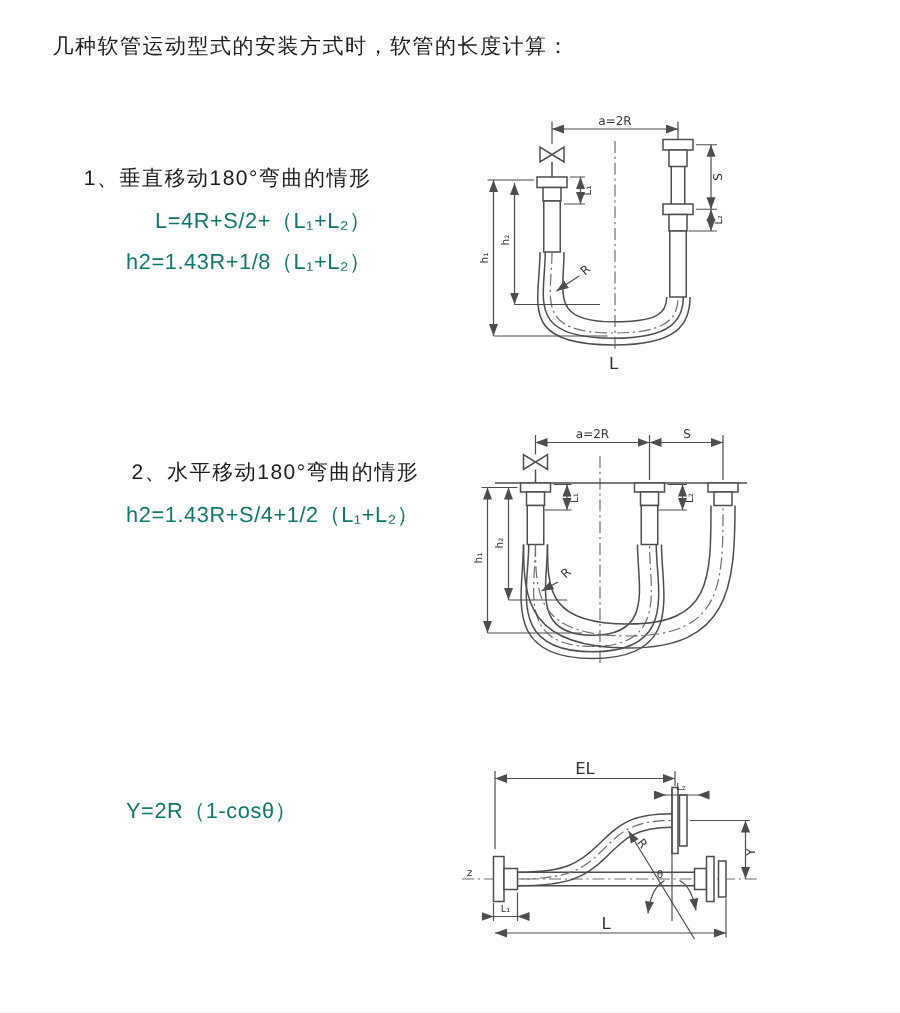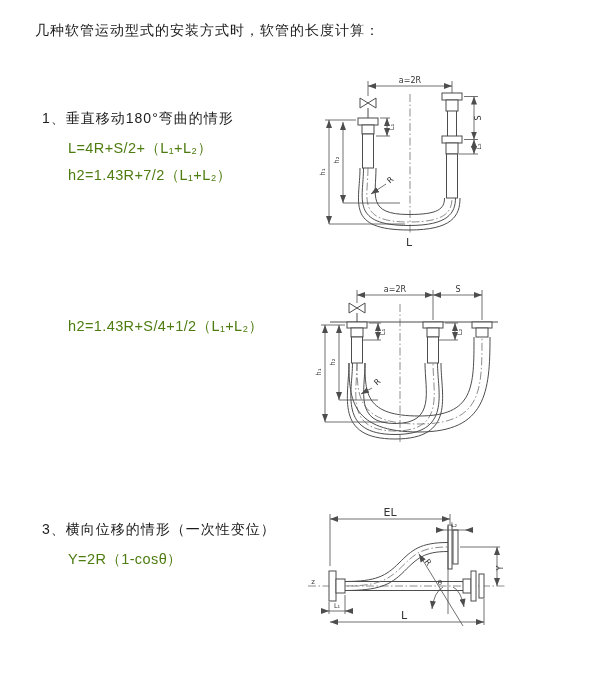--- a/index.html
+++ b/index.html
@@ -6,24 +6,24 @@
   .page{
     position:relative;width:600px;height:675px;background:#ffffff;
     outline:1px solid #d4d4d4;overflow:hidden;
     font-family:"Liberation Sans","DejaVu Sans",sans-serif;
     color:#1f1f1f;
   }
   .title{
     position:absolute;left:35px;top:22px;font-size:14px;font-weight:400;
     letter-spacing:1px;margin:0;color:#1c1c1c;
   }
-  .sec-text{position:absolute;left:42px;}
+  .sec-text{position:absolute;left:42px;text-align:right;}
   .sec-heading{font-size:14px;letter-spacing:1px;color:#1c1c1c;}
   .formulas{margin-top:7px;padding-left:26px;}
-  .formula{font-size:14.5px;line-height:26.5px;letter-spacing:0.4px;color:#4d7c0f;}
+  .formula{font-size:14.5px;line-height:26.5px;letter-spacing:0.4px;color:#0f766e;margin-left:16px;}
   .diagram{position:absolute;}
   svg{overflow:visible;}
   svg .ln{fill:none;stroke:#4d4d4d;stroke-width:1;}
   svg .thin{stroke-width:0.8;}
   svg .cl{fill:none;stroke:#6e6e6e;stroke-width:0.8;stroke-dasharray:8 2.5 1.5 2.5;}
   svg .fl{fill:#ffffff;stroke:#4d4d4d;stroke-width:1;}
   svg text.dim{font-size:8px;fill:#333;text-anchor:middle;
     font-family:"DejaVu Sans",sans-serif;letter-spacing:0;}
   svg text.dims{font-size:7px;}
   svg text.dimxs{font-size:6.5px;}
@@ -33,21 +33,21 @@
 <body>
 
 <div class="page">
 
   <h1 class="title">几种软管运动型式的安装方式时，软管的长度计算：</h1>
 
   <div class="sec-text" style="top:110px">
     <div class="sec-heading">1、垂直移动180°弯曲的情形</div>
     <div class="formulas">
       <div class="formula">L=4R+S/2+（L₁+L₂）</div>
-      <div class="formula">h2=1.43R+7/2（L₁+L₂）</div>
+      <div class="formula">h2=1.43R+1/8（L₁+L₂）</div>
     </div>
   </div>
 
   <svg class="diagram" style="left:305px;top:72px" width="290" height="185" viewBox="0 0 290 185">
     <defs>
       <pattern id="h1p" width="4" height="4" patternUnits="userSpaceOnUse">
         <path d="M0,4 L4,0 M0,0 L4,4" stroke="#666" stroke-width="0.7"></path>
       </pattern>
       <marker id="a1e" markerWidth="9" markerHeight="8" refX="8" refY="3" orient="auto" markerUnits="userSpaceOnUse">
         <path d="M0,0L8,3L0,6Z" fill="#4d4d4d"></path>
@@ -120,20 +120,21 @@
 
     <g>
       <line class="ln thin" x1="81" y1="112" x2="66" y2="122" marker-end="url(#a1e)"></line>
       <text class="dim" x="87" y="110" transform="rotate(-42 87 110)">R</text>
     </g>
 
     <text class="dim big" x="104" y="174">L</text>
   </svg>
 
   <div class="sec-text" style="top:306px">
+    <div class="sec-heading">2、水平移动180°弯曲的情形</div>
     <div class="formulas">
       <div class="formula">h2=1.43R+S/4+1/2（L₁+L₂）</div>
     </div>
   </div>
 
   <svg class="diagram" style="left:300px;top:282px" width="300" height="190" viewBox="0 0 300 190">
     <defs>
       <pattern id="h2p" width="4" height="4" patternUnits="userSpaceOnUse">
         <path d="M0,4 L4,0 M0,0 L4,4" stroke="#666" stroke-width="0.7"></path>
       </pattern>
@@ -210,21 +211,20 @@
       <text class="dim dims" x="35" y="80" transform="rotate(-90 35 80)">h₂</text>
     </g>
 
     <g>
       <line class="ln thin" x1="72" y1="106" x2="61" y2="112" marker-end="url(#a2e)"></line>
       <text class="dim" x="79" y="102" transform="rotate(-42 79 102)">R</text>
     </g>
   </svg>
 
   <div class="sec-text" style="top:521px">
-    <div class="sec-heading">3、横向位移的情形（一次性变位）</div>
     <div class="formulas">
       <div class="formula">Y=2R（1-cosθ）</div>
     </div>
   </div>
 
   <svg class="diagram" style="left:300px;top:495px" width="300" height="175" viewBox="0 0 300 175">
     <defs>
       <marker id="a3e" markerWidth="9" markerHeight="8" refX="8" refY="3" orient="auto" markerUnits="userSpaceOnUse">
         <path d="M0,0L8,3L0,6Z" fill="#4d4d4d"></path>
         </marker>

